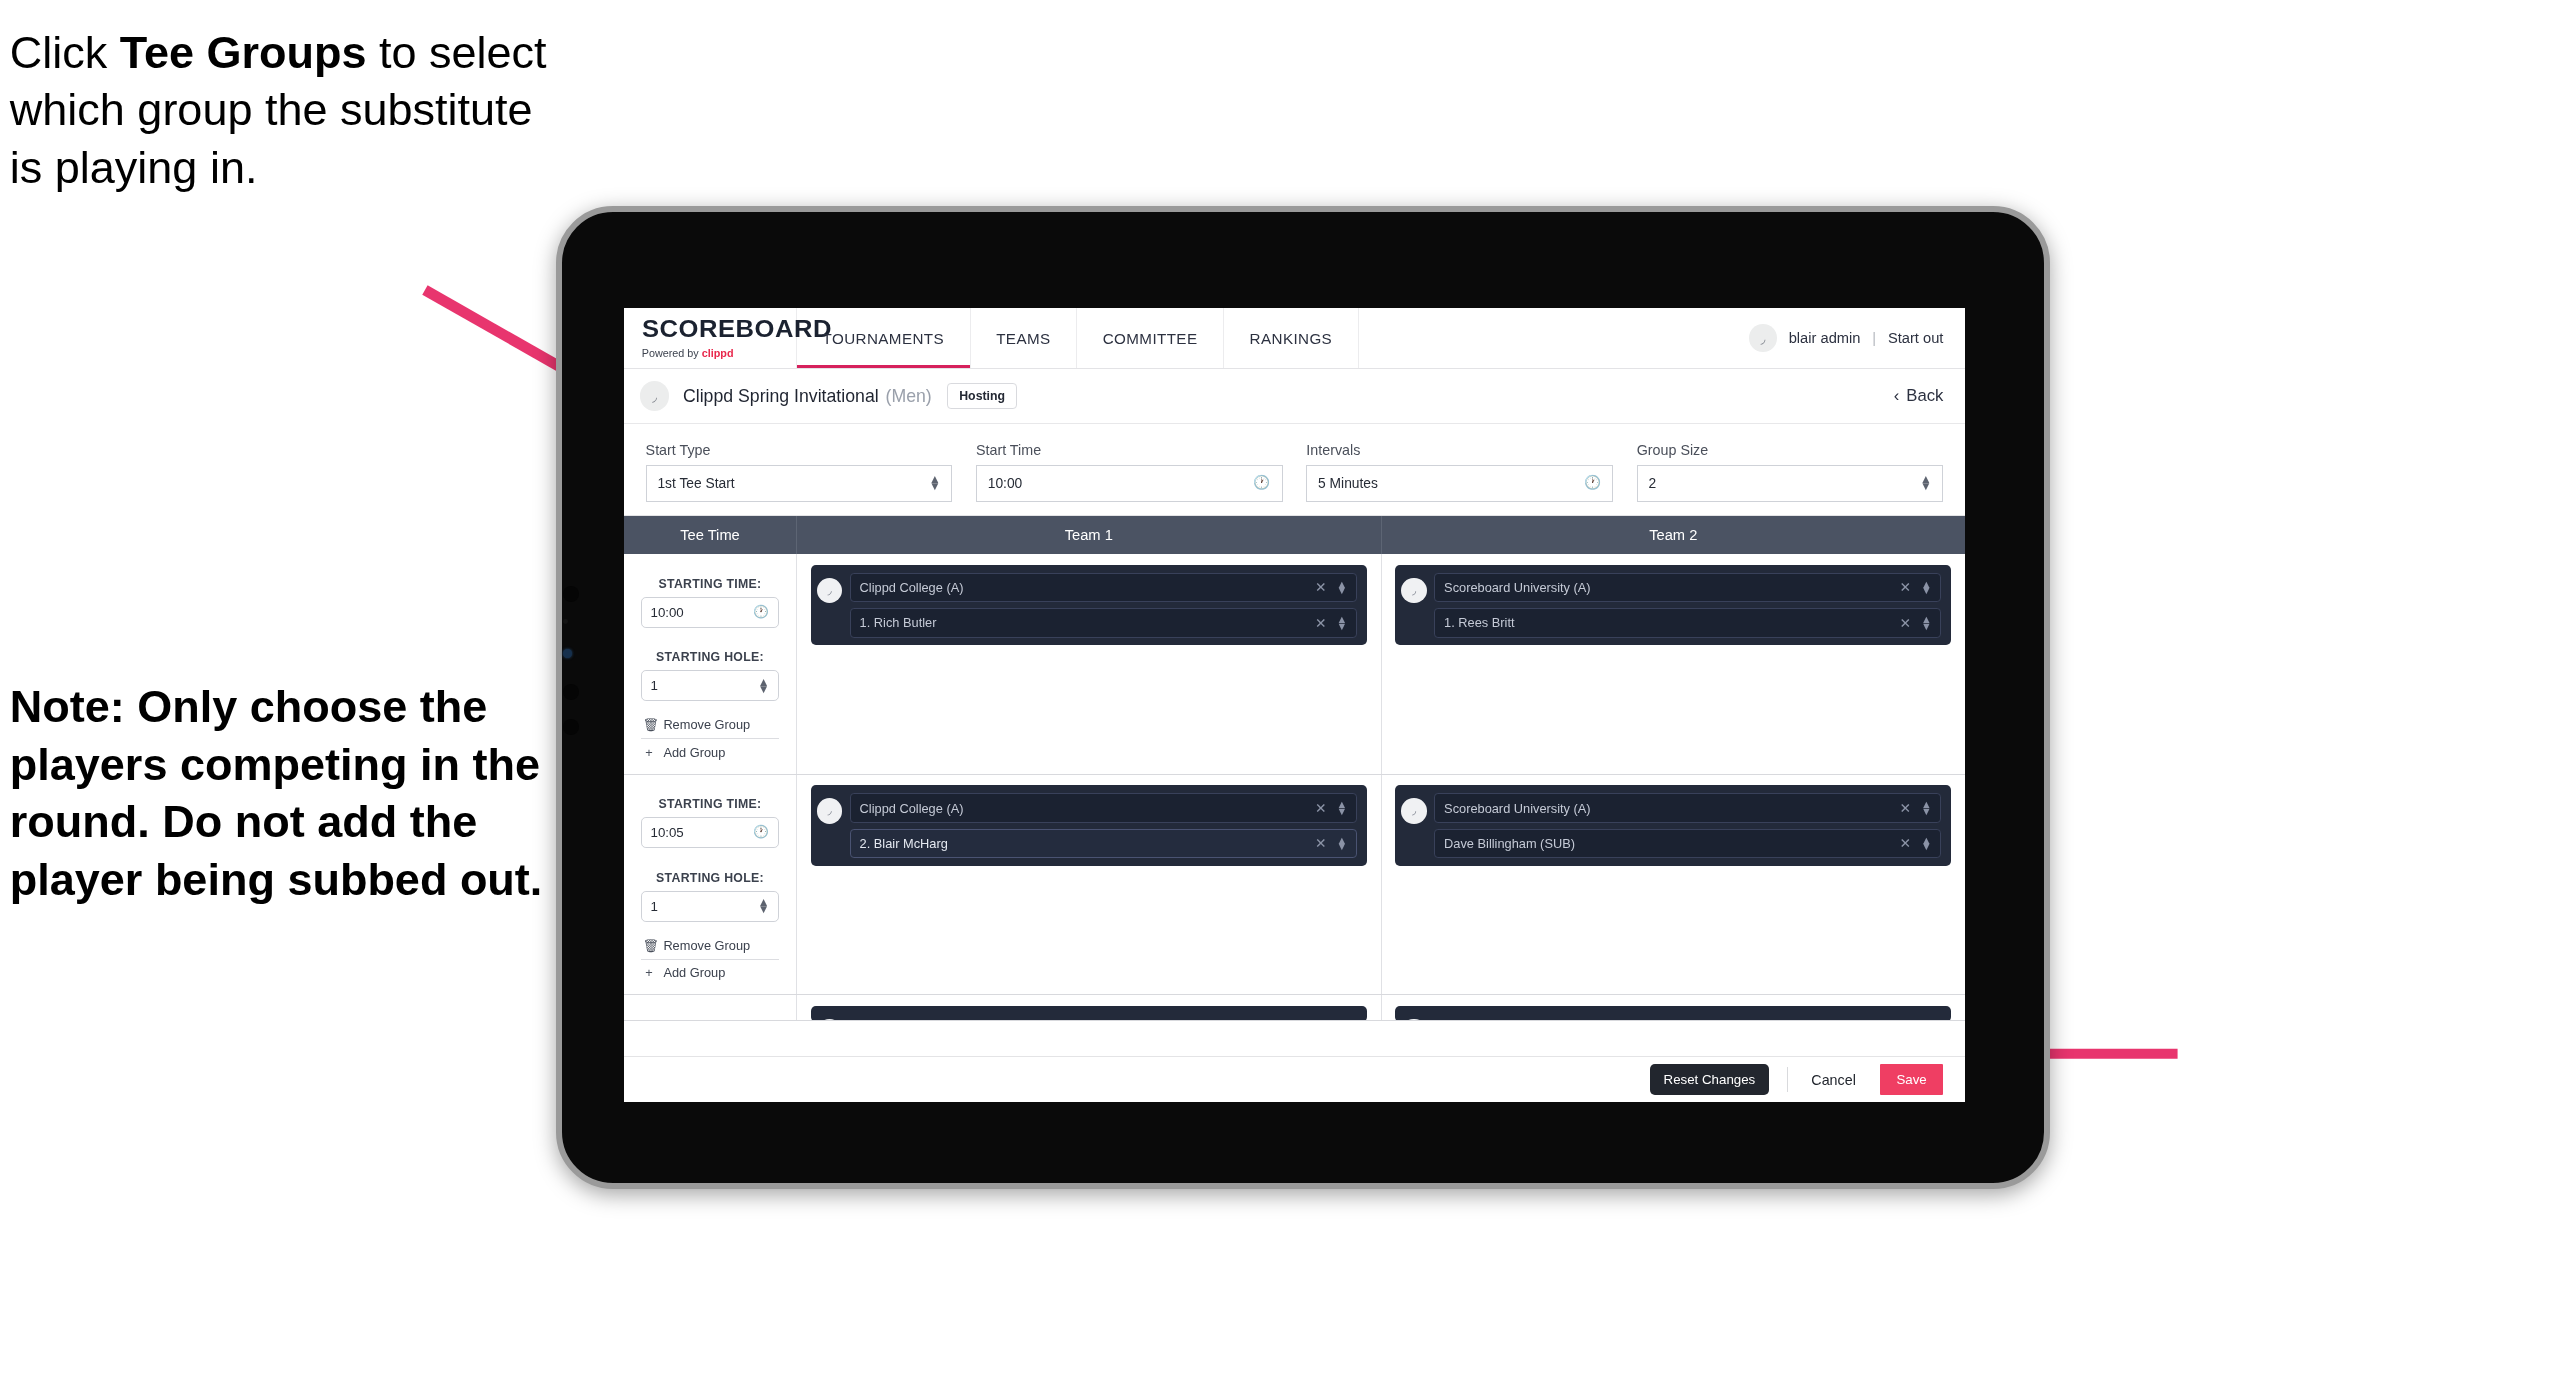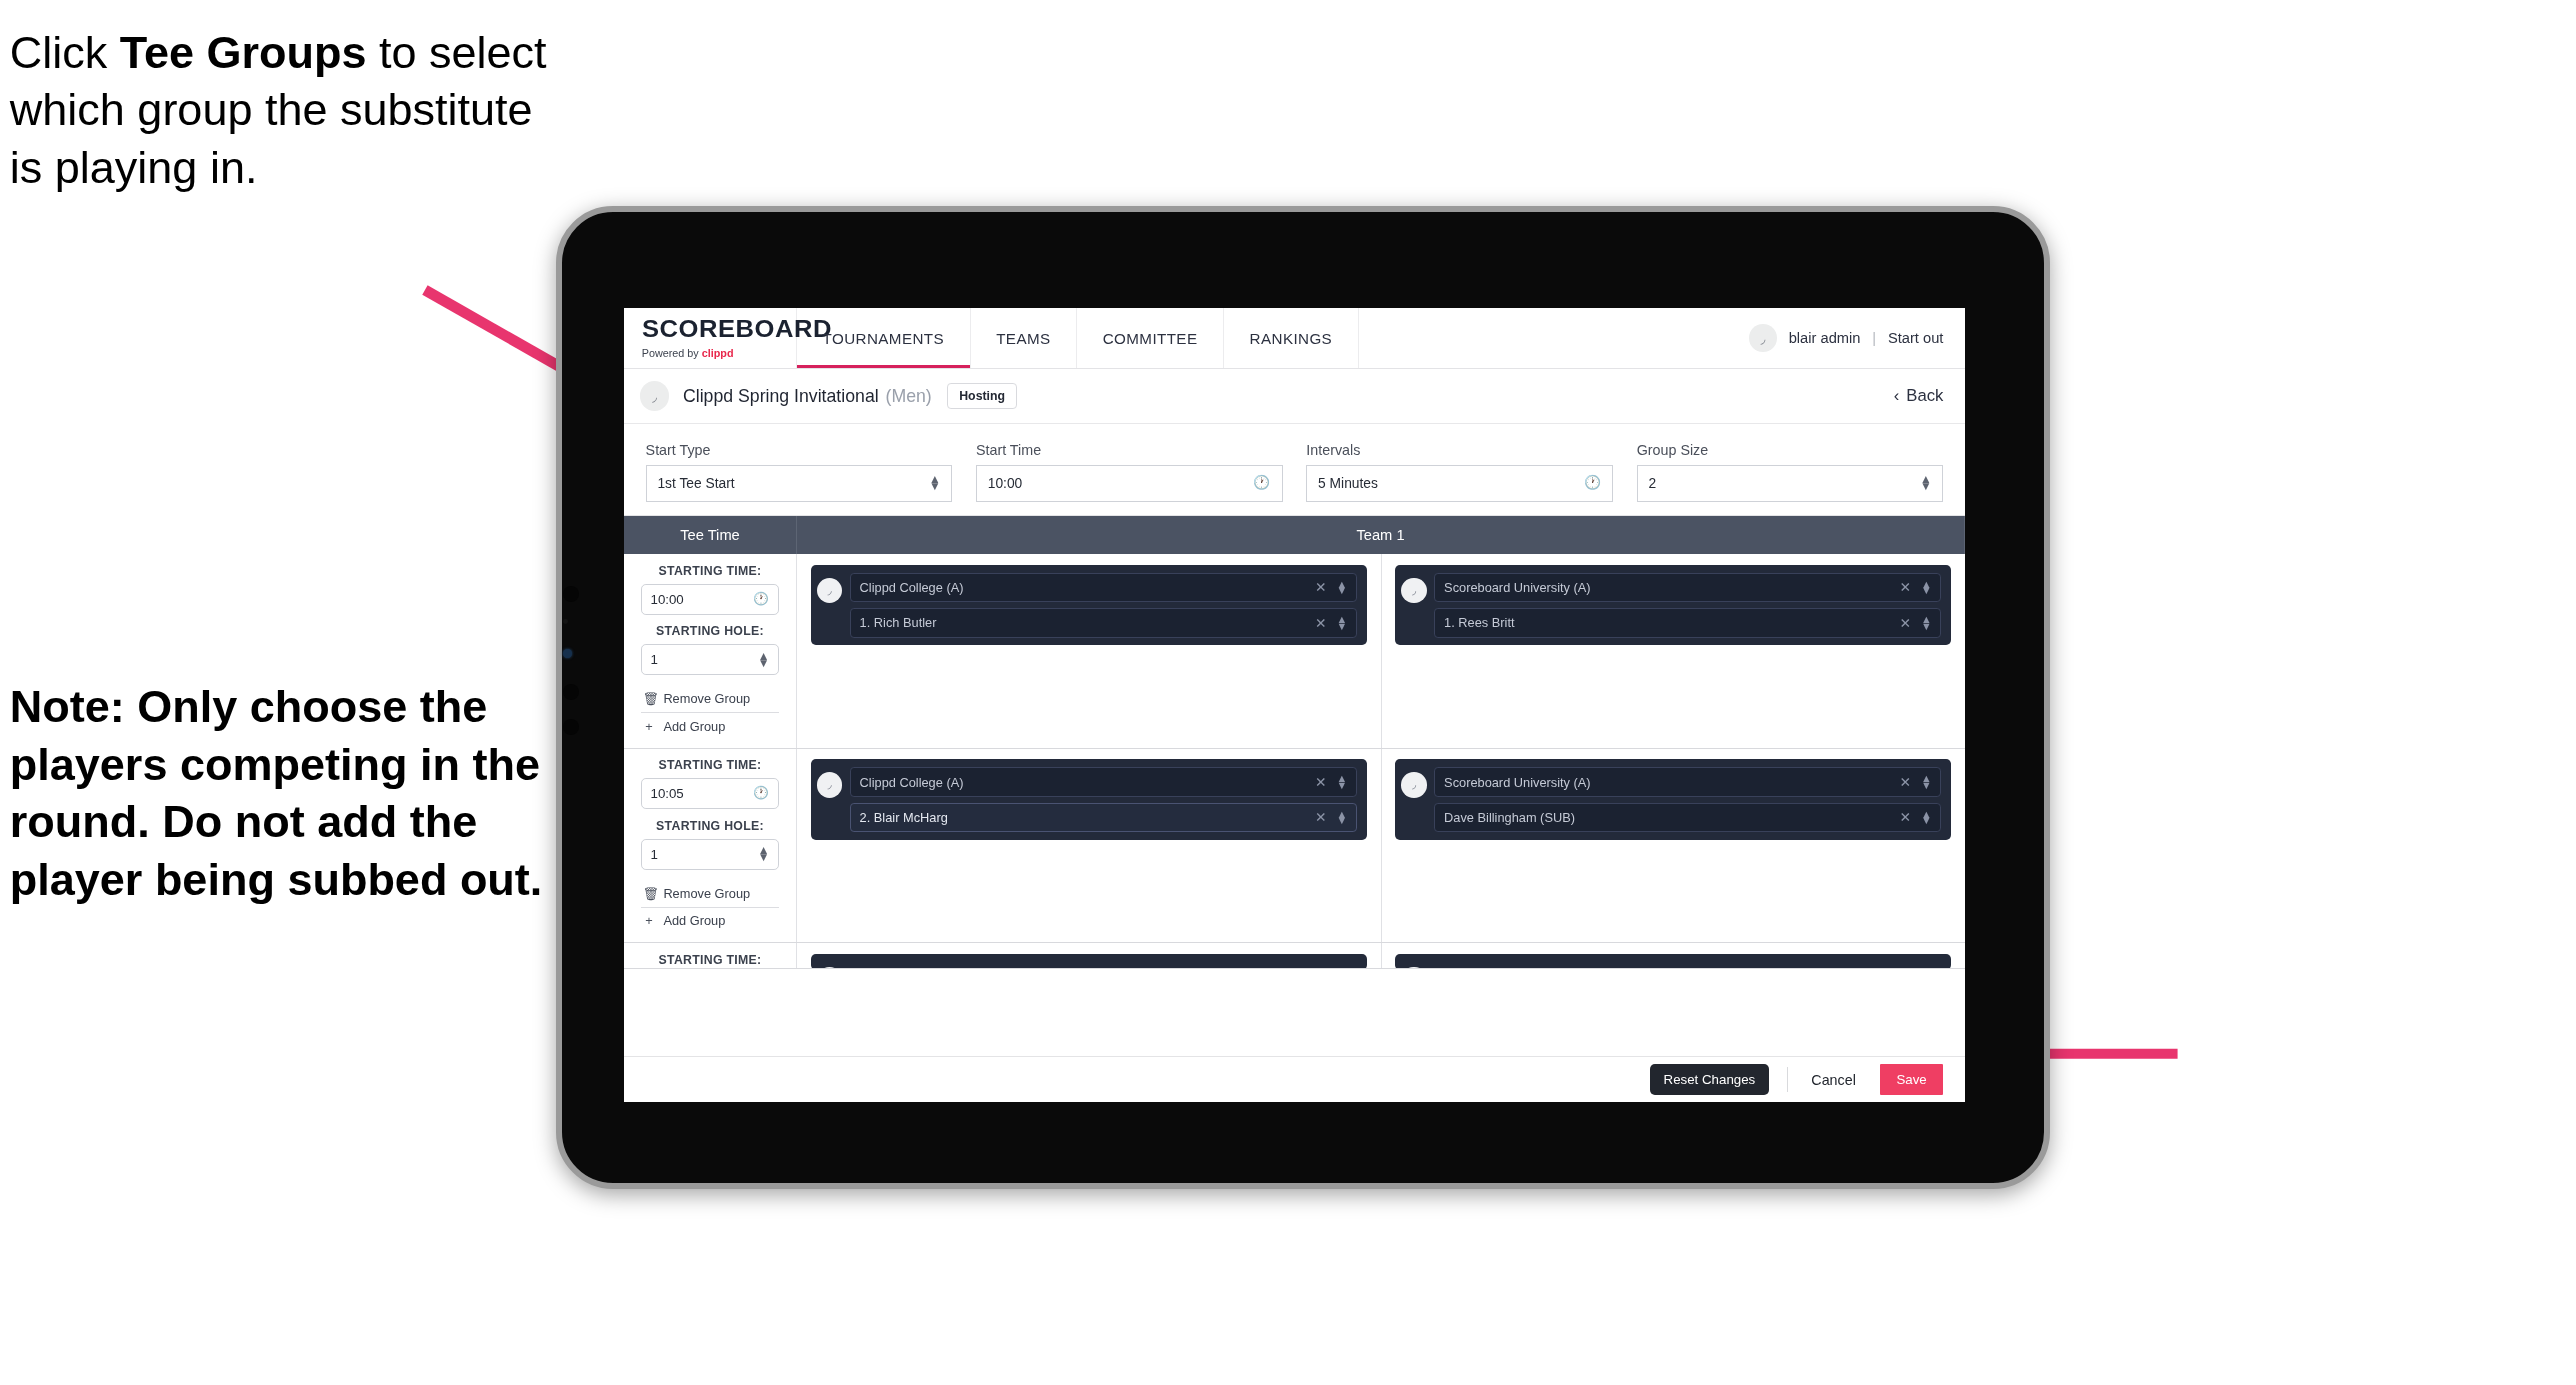--- a/index.html
+++ b/index.html
@@ -149,21 +149,21 @@
   }
   .th.tee { width:173px; flex:0 0 173px; border-right:1px solid #5d6574; }
   .th.t1 { flex:1; border-right:1px solid #5d6574; }
   .th.t2 { flex:1; }
 
   .grp-row { display:flex; border-bottom:1px solid #d8d9dd; }
   .cell-tee {
     width:173px; flex:0 0 173px; border-right:1px solid #e0e1e5;
     padding: 9.8px 16.7px 7.9px 16.7px; display:flex; flex-direction:column; align-items:center;
   }
-  .mini-label { font-size:12.3px; font-weight:700; color:#3b414d; letter-spacing:0.3px; margin-bottom:5.9px; }
+  .mini-label { font-size:12.3px; font-weight:700; color:#3b414d; letter-spacing:0.3px; margin-bottom:5.9px;margin-top:13px; }
   .mini-box {
     width:100%; height:31px; border:1px solid #cfd2d8; border-radius:4.9px; background:#fff;
     display:flex; align-items:center; padding:0 8.8px; font-size:13.3px; color:#272c36; margin-bottom:9.8px;
   }
   .mini-box .val { flex:1; }
   .mini-box .ind { color:#6d7380; font-size:12.8px; line-height:1; }
   .grp-action {
     width:100%; display:flex; align-items:center; gap:7.9px;
     font-size:12.8px; color:#3b414d; padding:5.9px 2px; cursor:pointer;
   }
@@ -321,20 +321,21 @@
                 <span>▼</span>
               </span>
           </div>
         </div>
       </div>
 
       <div class="tablewrap">
         <div class="thead">
           <div class="th tee">Tee Time</div>
           <div class="th t1">Team 1</div>
+          <div class="th t2">Team 2</div>
         </div>
 
         <div class="grp-row">
           <div class="cell-tee">
             <div class="mini-label">STARTING TIME:</div>
             <div class="mini-box">
               <span class="val">10:00</span>
               <span class="ind">🕐</span>
             </div>
             <div class="mini-label">STARTING HOLE:</div>

